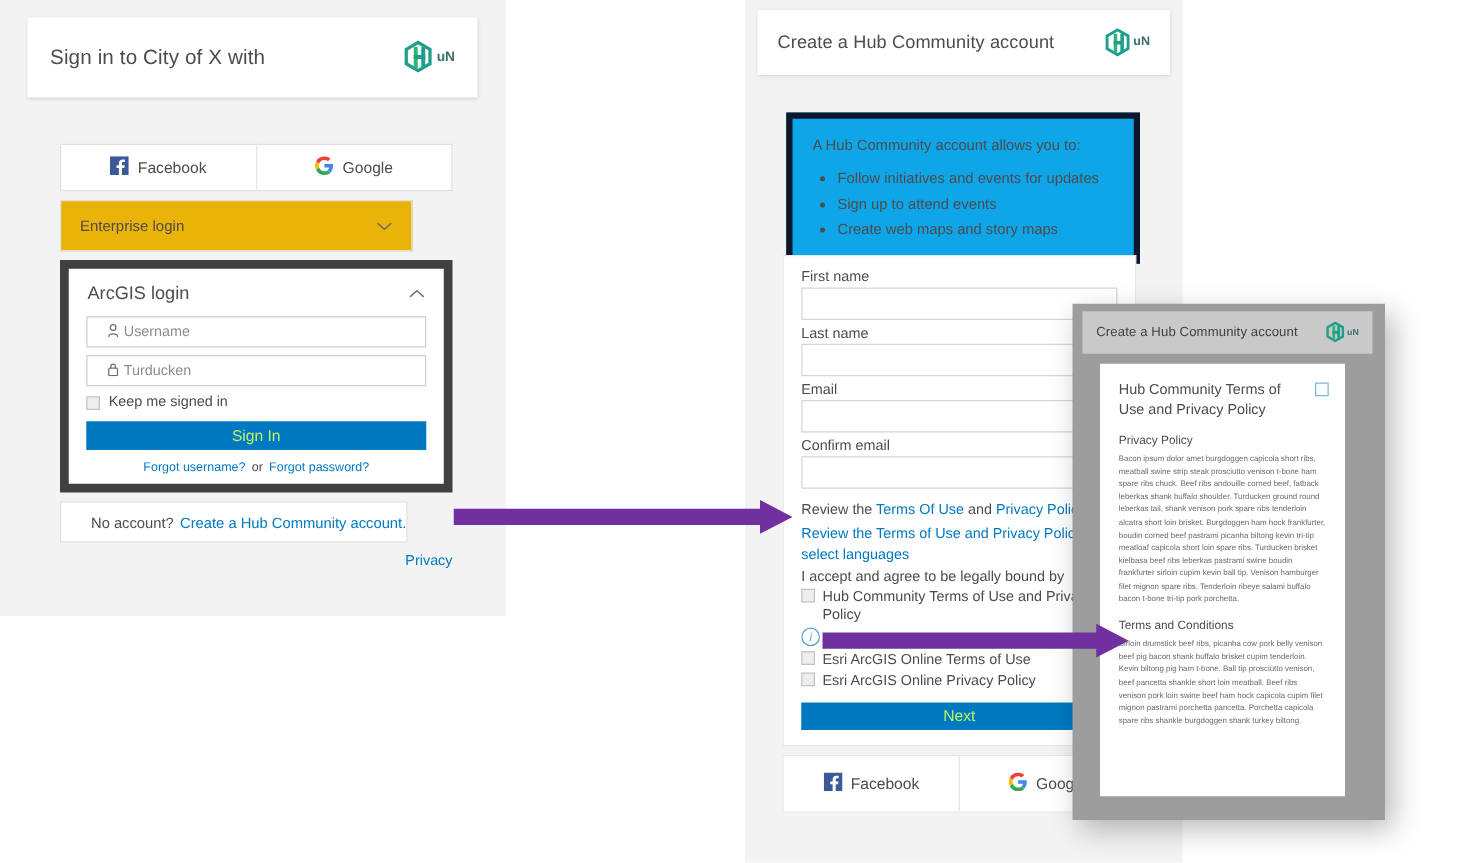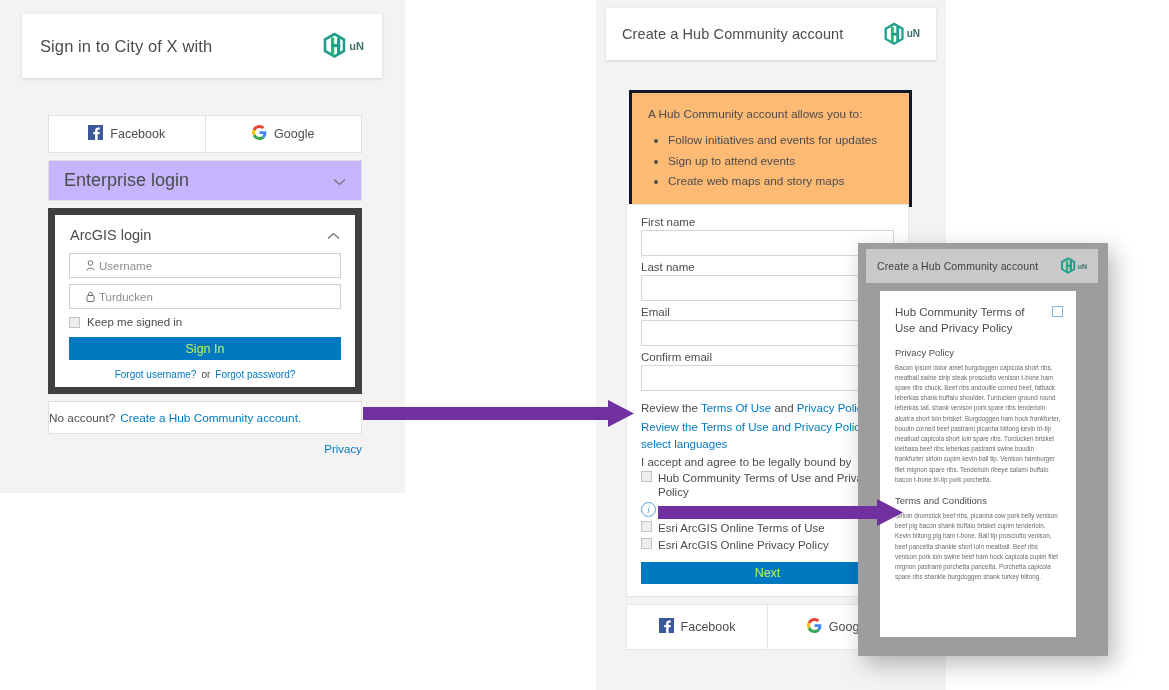--- a/index.html
+++ b/index.html
@@ -22,54 +22,54 @@
   #p1{left:0;top:0;width:405px;height:493px;}
   #p1 .appbar{left:22px;top:14px;width:360px;height:64px;padding:0 18px;
               position:absolute;}
   #p1 .appbar-title{font-size:16.5px;}
   .social-row{position:absolute;left:48px;top:115px;width:314px;height:38px;
               display:flex;}
   .social-btn{flex:1;display:flex;align-items:center;justify-content:center;
               gap:7px;font-size:12.5px;color:#4c4c4c;background:#fff;
               border:1px solid #e0e0e0;box-sizing:border-box;}
   .social-btn + .social-btn{border-left:none;}
-  .accordion{position:absolute;left:48px;top:160px;width:314px;height:41px;
-             background:#c4b5fd;border:1px solid #e0e0e0;box-sizing:border-box;
+  .accordion{position:absolute;left:48px;top:160px;width:282px;height:41px;
+             background:#eab308;border:1px solid #e0e0e0;box-sizing:border-box;
              display:flex;align-items:center;justify-content:space-between;
-             padding:0 15px;font-size:18px;color:#4c4c4c;}
+             padding:0 15px;font-size:12px;color:#4c4c4c;}
   .arcgis-box{position:absolute;left:48px;top:208px;width:314px;height:186px;
               background:#fff;border:7px solid #404040;box-sizing:border-box;}
   .arcgis-head{display:flex;align-items:center;justify-content:space-between;
                padding:12px 15px 10px;font-size:14.5px;color:#4c4c4c;}
   .field{margin:0 14px 6px;height:25px;border:1px solid #cfcfcf;background:#fff;
          display:flex;align-items:center;gap:4px;padding:0 16px;box-sizing:border-box;}
   .field .ph{font-size:11.5px;color:#8d8d8d;}
   .keepme{display:flex;align-items:center;gap:7px;margin:7px 0 0 14px;}
   .cbx{width:11px;height:11px;border:1px solid #c3c3c3;background:#eeeeee;
        box-sizing:border-box;display:inline-block;flex:none;}
   .keepme span{font-size:11.5px;color:#4c4c4c;}
   .btn-primary{background:#0079c1;color:#bef264;text-align:center;
                font-size:12.5px;display:flex;align-items:center;justify-content:center;}
   #p1 .btn-primary{margin:9px 14px 0;height:23px;}
   .forgot{display:flex;align-items:center;justify-content:center;gap:5px;
           margin-top:9px;font-size:10px;color:#4c4c4c;}
   .lnk{color:#0079c1;}
-  .noacct{position:absolute;left:48px;top:401px;width:314px;height:33px;
+  .noacct{position:absolute;left:48px;top:401px;width:278px;height:33px;
           background:#fff;border:1px solid #e0e0e0;box-sizing:border-box;
-          display:flex;align-items:center;justify-content:flex-start;gap:5px;
+          display:flex;align-items:center;justify-content:flex-end;gap:5px;
           font-size:11.8px;color:#4c4c4c;}
   .privacy{position:absolute;right:43px;top:443px;font-size:11.5px;color:#0079c1;}
 
   
   #p2{left:596px;top:0;width:350px;height:690px;}
   #p2 .appbar{left:10px;top:8px;width:330px;height:52px;padding:0 16px;
               position:absolute;}
   #p2 .appbar-title{font-size:14.5px;}
   .allow{position:absolute;left:33px;top:90px;width:283px;
-         background:#fdba74;border:3px solid #0f172a;box-sizing:border-box;
+         background:#0ea5e9;border:5px solid #0f172a;box-sizing:border-box;
          padding:14px 16px 12px;}
   .allow p{margin:0;font-size:11.8px;color:#4c4c4c;}
   .allow ul{margin:9px 0 0;padding-left:20px;}
   .allow li{font-size:11.8px;color:#4c4c4c;line-height:1.75;}
   .form{position:absolute;left:626px;top:204px;width:283px;
         background:#fff;border:1px solid #e6e6e6;box-sizing:border-box;
         padding:9px 14px 12px;}
   .lbl{font-size:11.5px;color:#4c4c4c;margin:2px 0 2px;}
   .inp{height:24px;border:1px solid #d5d5d5;background:#fff;margin-bottom:5px;}
   .reviewline{font-size:11.5px;color:#4c4c4c;margin-top:9px;line-height:1.42;}

